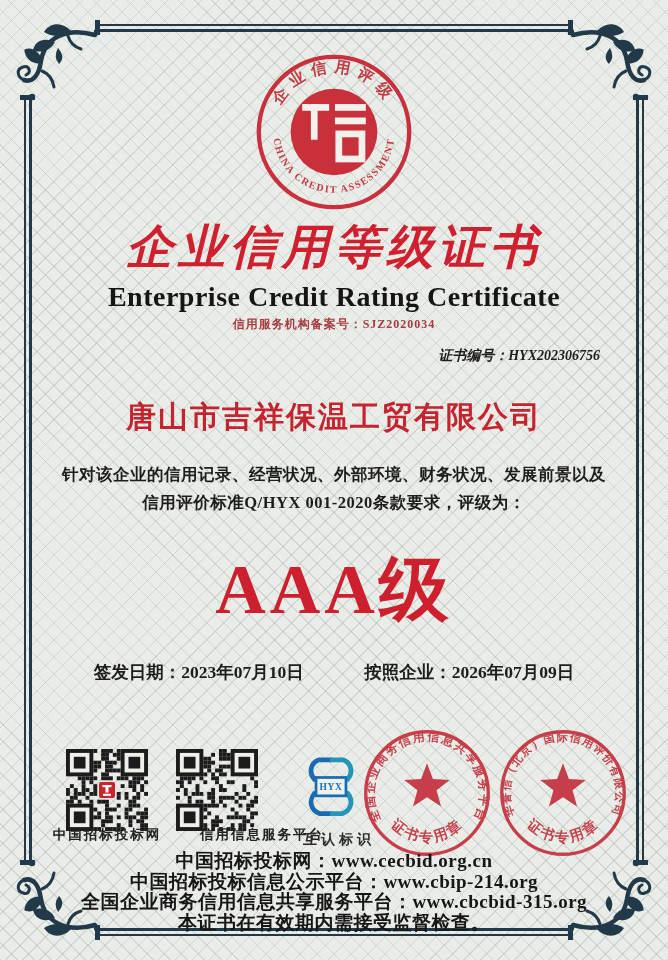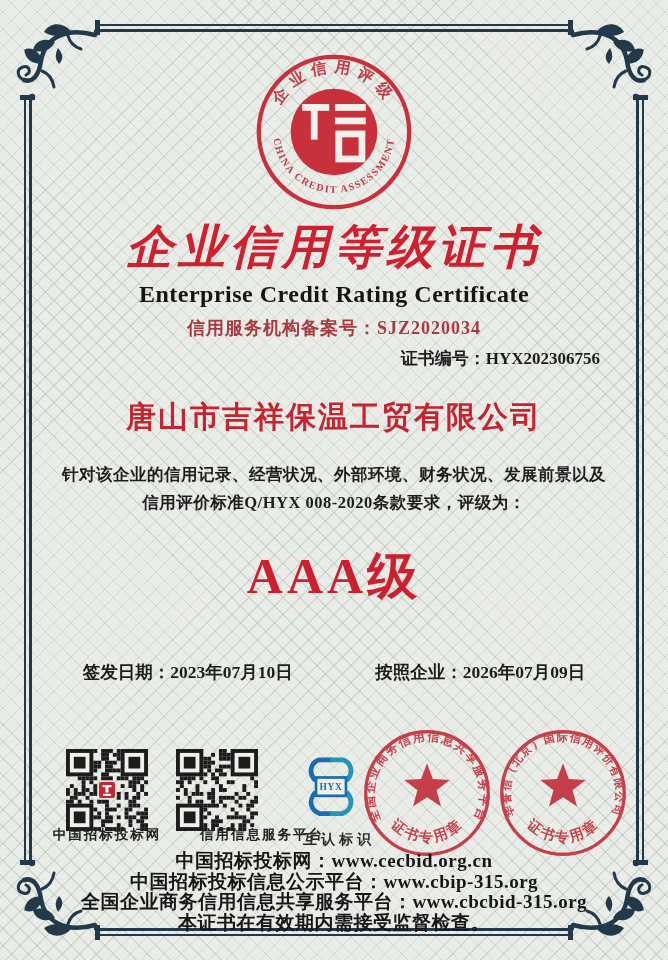--- a/index.html
+++ b/index.html
@@ -27,28 +27,28 @@
   .b-rig-i{top:96px;bottom:96px;right:29px;width:3px;}
   .corner{position:absolute;width:95px;height:95px;}
   .c-tl{left:11px;top:11px;}
   .c-tr{right:11px;top:11px;transform:scaleX(-1);}
   .c-bl{left:11px;bottom:11px;transform:scaleY(-1);}
   .c-br{right:11px;bottom:11px;transform:scale(-1,-1);}
 
   .abs{position:absolute;left:0;right:0;text-align:center;}
   .emblem{position:absolute;left:50%;top:52px;transform:translateX(-50%);width:160px;height:160px;}
   .title{top:216px;font-size:47px;font-weight:700;color:#d0202f;letter-spacing:5px;font-style:italic;}
-  .subtitle{top:281px;font-size:24px;font-weight:700;color:#151515;letter-spacing:0.5px;}
-  .reg{top:316px;font-size:18px;font-weight:700;color:#a63a40;letter-spacing:1px;}
-  .certno{position:absolute;right:68px;top:347px;font-size:17px;font-weight:700;color:#1d1d1d;}
+  .subtitle{top:281px;font-size:28px;font-weight:700;color:#151515;letter-spacing:0.5px;}
+  .reg{top:316px;font-size:12px;font-weight:700;color:#a63a40;letter-spacing:1px;}
+  .certno{position:absolute;right:68px;top:347px;font-size:14px;font-weight:700;color:#1d1d1d;font-style:italic;}
   .company{top:397px;font-size:30px;font-weight:700;color:#c4242f;letter-spacing:2px;}
   .body-text{top:461px;font-size:16.5px;line-height:27.5px;font-weight:700;color:#1d1d1d;letter-spacing:0.5px;}
-  .rating{top:543px;font-size:50px;font-weight:700;color:#cd1f2e;letter-spacing:4px;}
+  .rating{top:543px;font-size:70px;font-weight:700;color:#cd1f2e;letter-spacing:4px;}
   .dates{top:660px;font-size:17.5px;font-weight:700;color:#1d1d1d;}
-  .dates span{margin:0 39px;}
+  .dates span{margin:0 28px;}
   .qr{position:absolute;width:82px;height:82px;}
   .qr1{left:66px;top:749px;}
   .qr2{left:176px;top:749px;}
   .qr-label{position:absolute;width:140px;text-align:center;top:826px;font-size:13.5px;font-weight:700;color:#222;letter-spacing:2px;}
   .ql1{left:37px;} .ql2{left:147px;margin-left:45px;}
   .hyx{position:absolute;left:297px;top:751px;width:68px;height:72px;}
   .hyx-label{position:absolute;left:276px;width:110px;top:831px;text-align:center;font-size:14px;font-weight:700;color:#2b2b2b;letter-spacing:4px;margin-left:8px;}
   .seal{position:absolute;width:134px;height:134px;opacity:0.94;}
   .seal1{left:360px;top:726px;}
   .seal2{left:496px;top:726px;}
@@ -122,21 +122,21 @@
   </svg>
 
   <div class="abs title">企业信用等级证书</div>
   <div class="abs subtitle">Enterprise Credit Rating Certificate</div>
   <div class="abs reg">信用服务机构备案号：SJZ2020034</div>
   <div class="certno">证书编号：HYX202306756</div>
   <div class="abs company">唐山市吉祥保温工贸有限公司</div>
 
   <div class="abs body-text">
     <div>针对该企业的信用记录、经营状况、外部环境、财务状况、发展前景以及</div>
-    <div>信用评价标准Q/HYX 008-2020条款要求，评级为：</div>
+    <div>信用评价标准Q/HYX 001-2020条款要求，评级为：</div>
   </div>
 
   <div class="abs rating">AAA级</div>
 
   <div class="abs dates">
     <span>签发日期：2023年07月10日</span>
     <span>按照企业：2026年07月09日</span>
   </div>
 
   <svg class="qr qr1" viewBox="0 0 82 82">
@@ -464,18 +464,18 @@
     <text font-size="11.5" font-weight="bold" fill="#c43541" letter-spacing="1.5" text-anchor="middle">
       <textPath href="#s2top" startOffset="50%">华誉信（北京）国际信用评价有限公司</textPath>
     </text>
     <text font-size="15" font-weight="bold" fill="#c43541" letter-spacing="2" text-anchor="middle">
       <textPath href="#s2bot" startOffset="50%">证书专用章</textPath>
     </text>
   </svg>
 
   <div class="abs footer">
     <div>中国招标投标网：www.cecbid.org.cn</div>
-    <div>中国招标投标信息公示平台：www.cbip-315.org</div>
+    <div>中国招标投标信息公示平台：www.cbip-214.org</div>
     <div>全国企业商务信用信息共享服务平台：www.cbcbid-315.org</div>
     <div>本证书在有效期内需接受监督检查。</div>
   </div>
 
 </div>
 
 </body></html>

